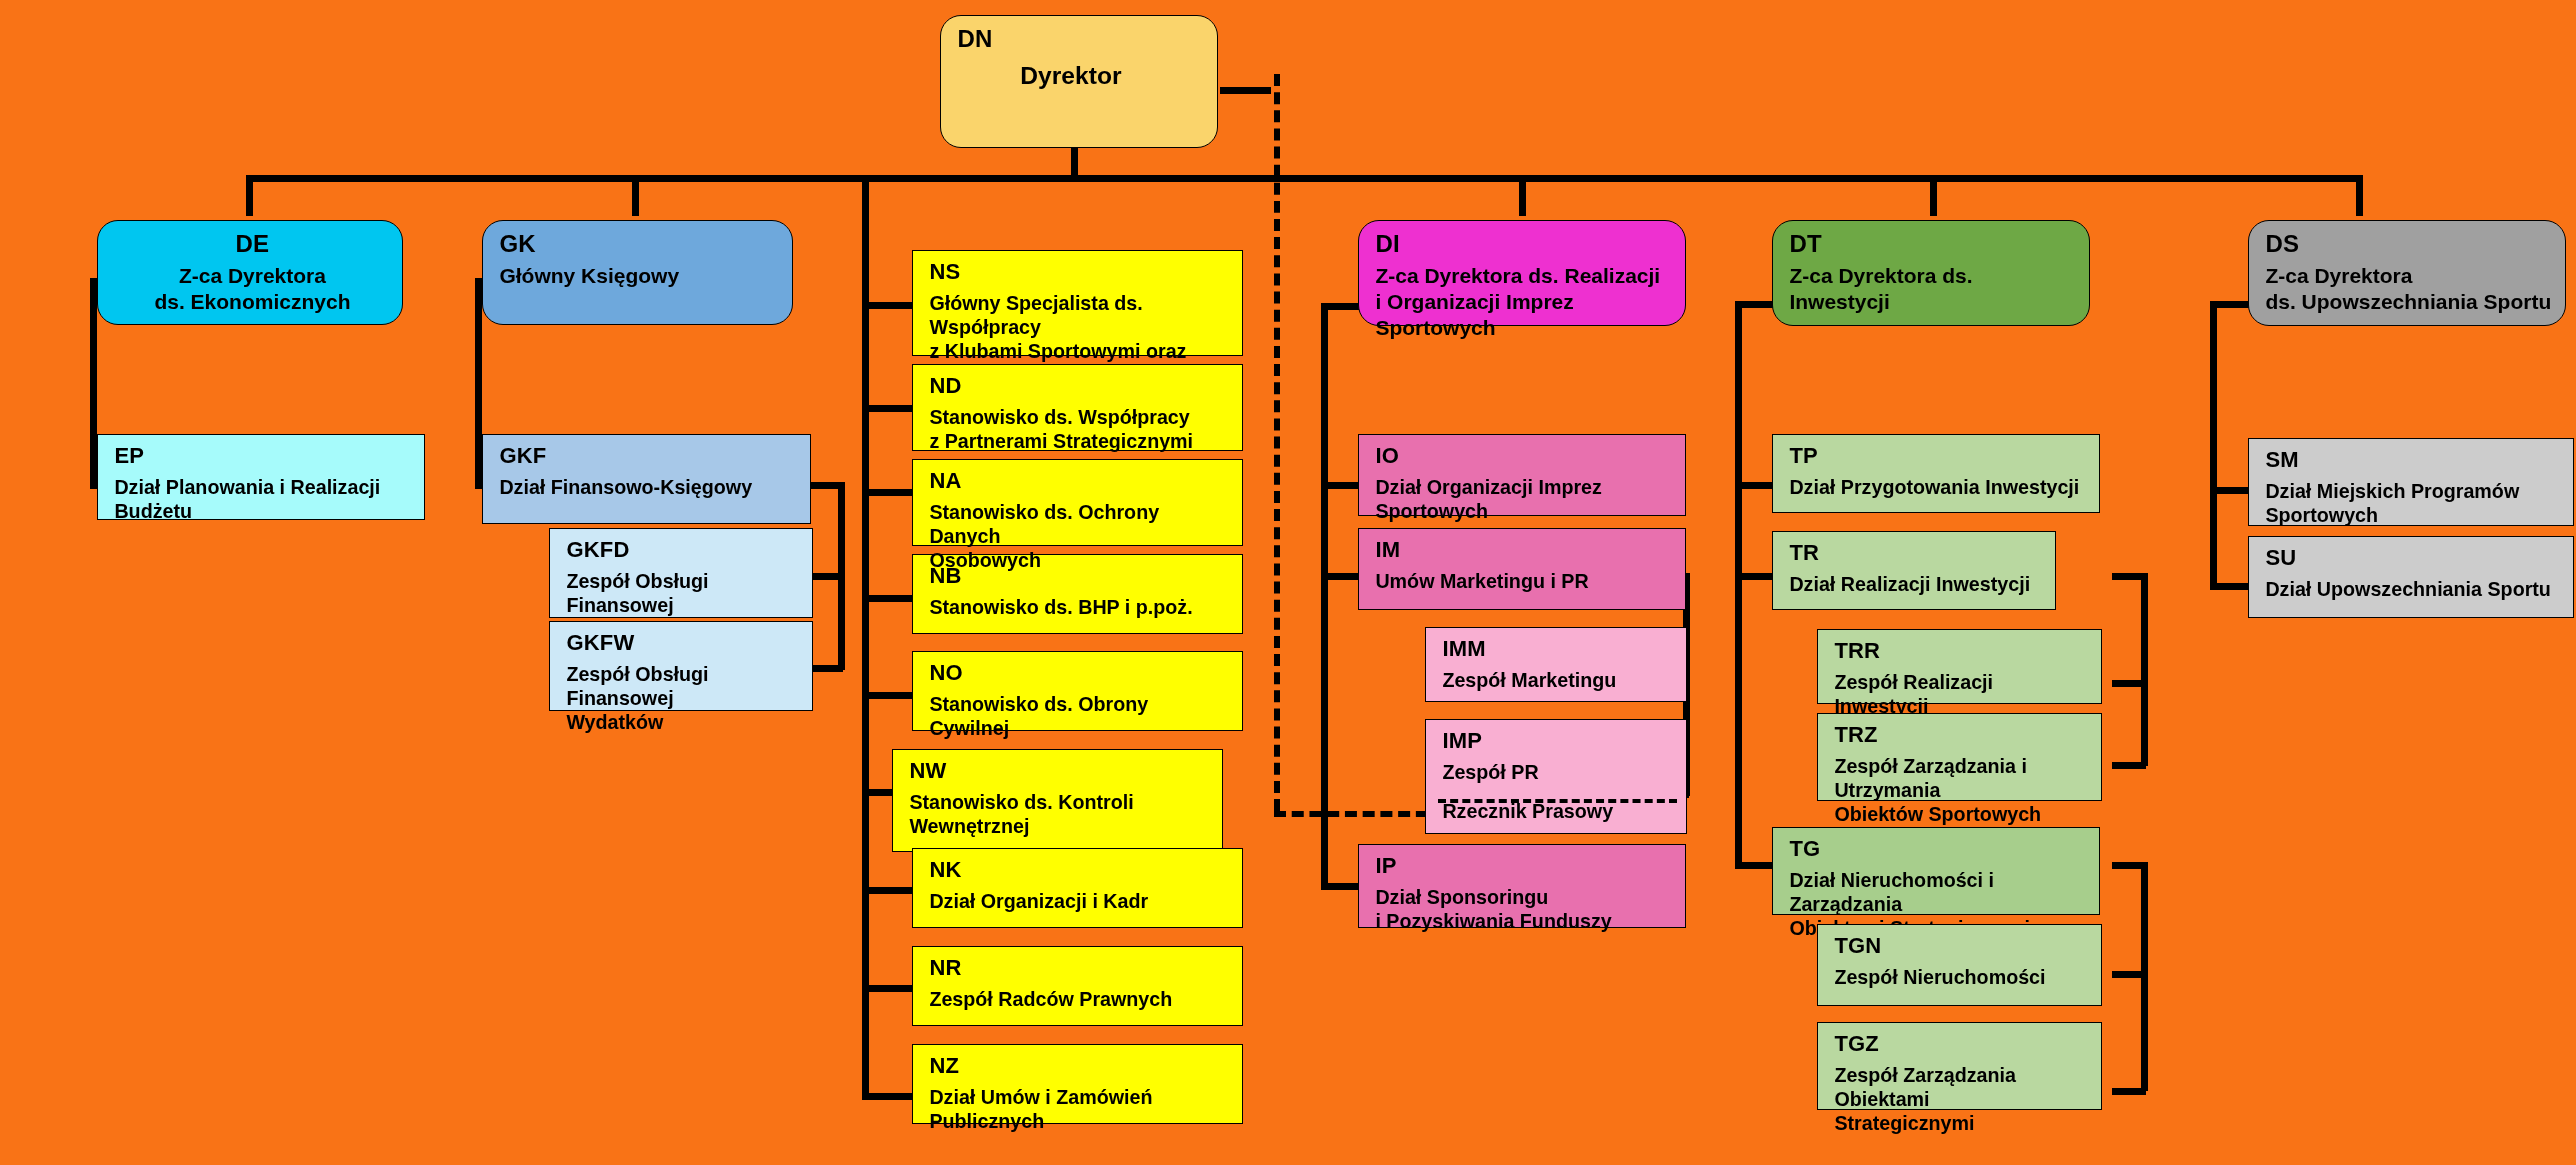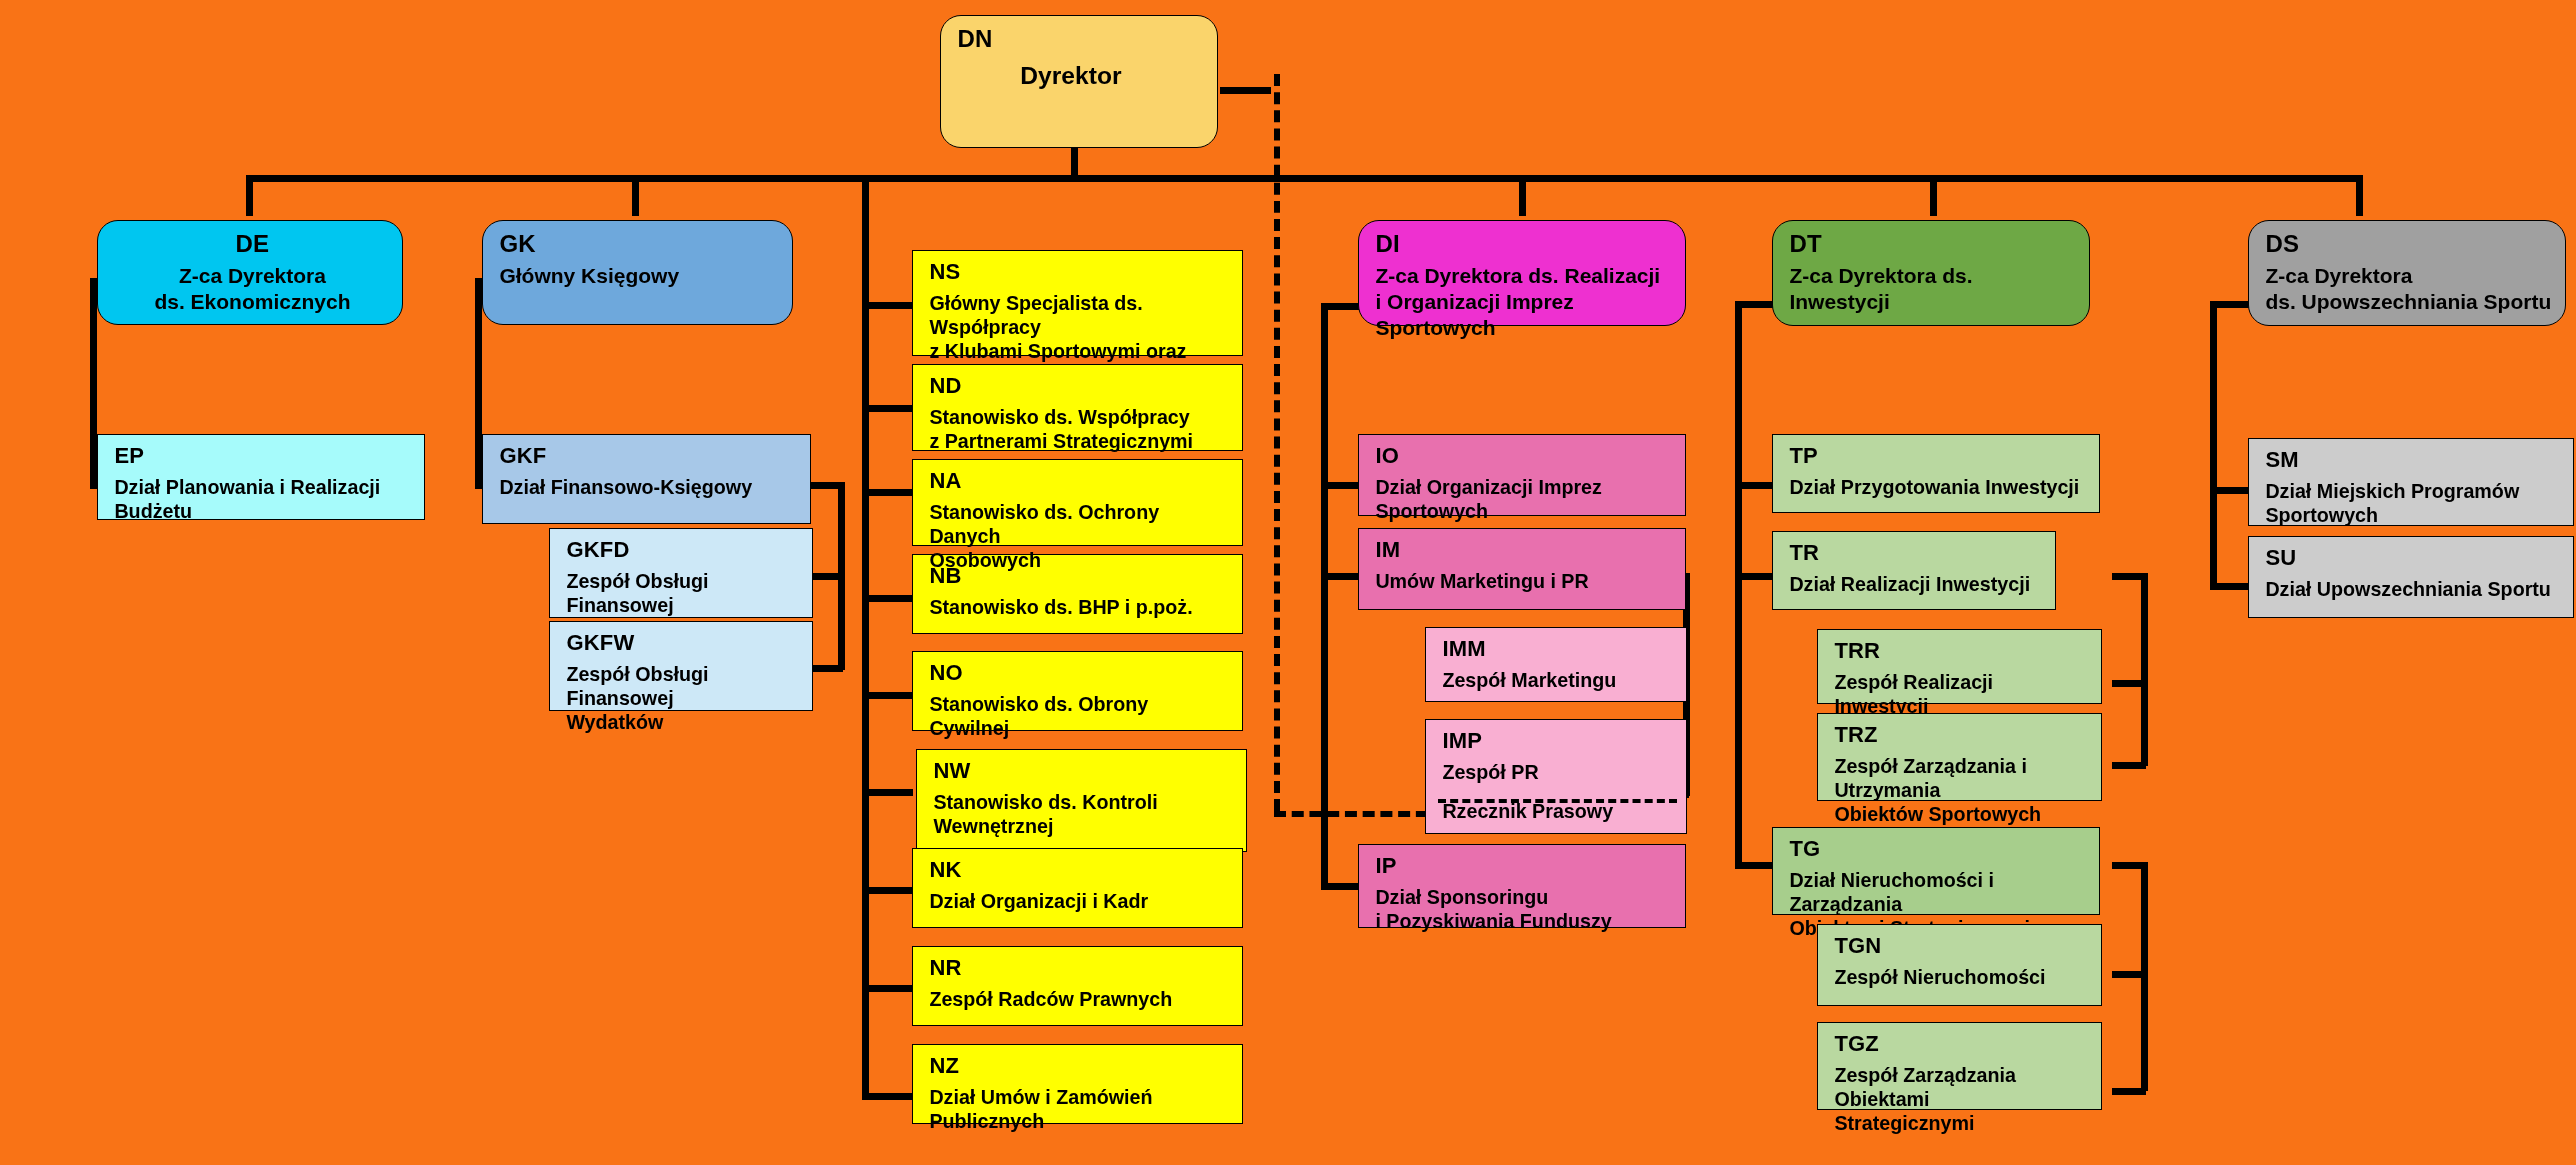--- a/index.html
+++ b/index.html
@@ -161,21 +161,21 @@
   </div>
   <div class="box" style="left:912px;top:459px;width:331px;height:87px;background:#FFFF00;">
     <span class="code">NA</span>
     <span class="desc">Stanowisko ds. Ochrony Danych
 Osobowych</span>
   </div>
   <div class="box" style="left:912px;top:651px;width:331px;height:80px;background:#FFFF00;">
     <span class="code">NO</span>
     <span class="desc">Stanowisko ds. Obrony Cywilnej</span>
   </div>
-  <div class="box" style="left:916px;top:749px;width:331px;height:103px;background:#FFFF00;">
+  <div class="box" style="left:892px;top:749px;width:331px;height:103px;background:#FFFF00;">
     <span class="code">NW</span>
     <span class="desc">Stanowisko ds. Kontroli Wewnętrznej</span>
   </div>
   <div class="box" style="left:912px;top:848px;width:331px;height:80px;background:#FFFF00;">
     <span class="code">NK</span>
     <span class="desc">Dział Organizacji i Kadr</span>
   </div>
   <div class="box" style="left:912px;top:946px;width:331px;height:80px;background:#FFFF00;">
     <span class="code">NR</span>
     <span class="desc">Zespół Radców Prawnych</span>

